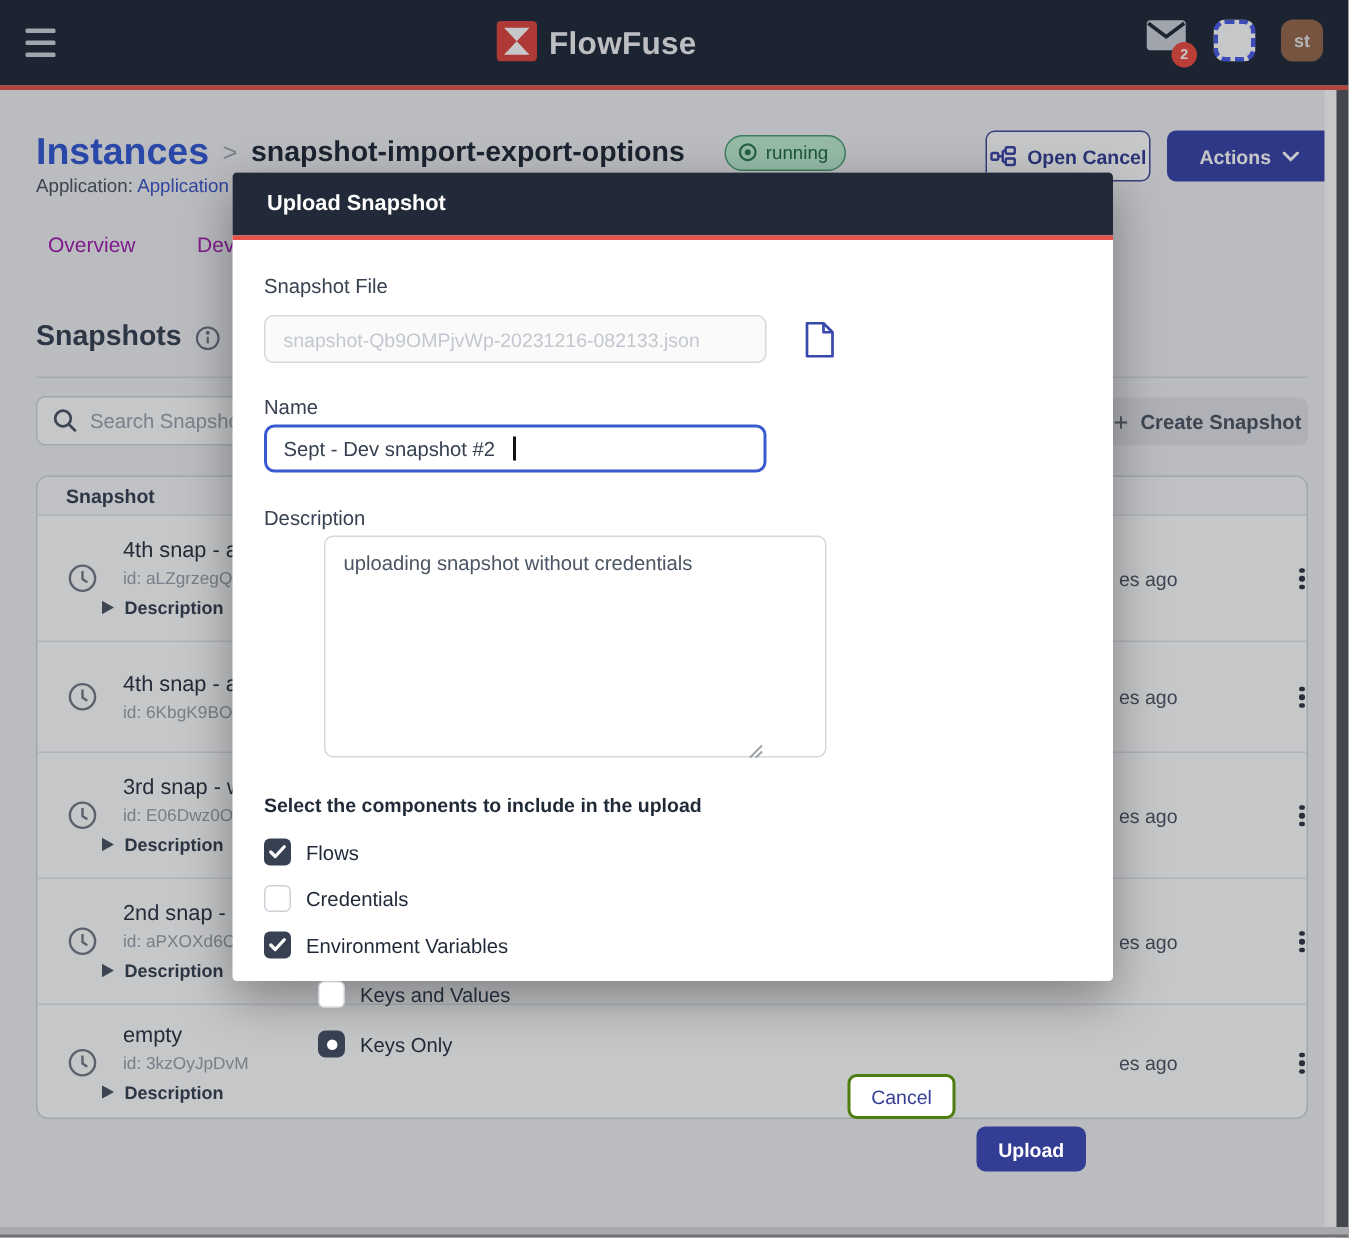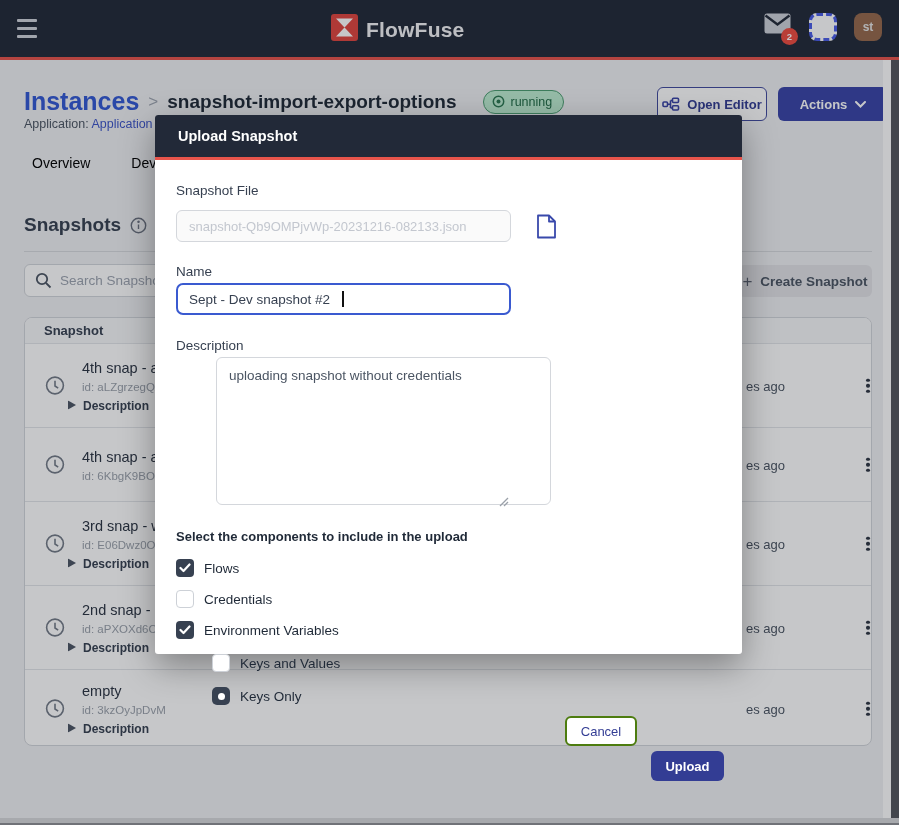--- a/index.html
+++ b/index.html
@@ -32,21 +32,21 @@
   .btn-openeditor { position:absolute; left:657px; top:87px; width:110px; height:34px; background:#fff;
     border:1px solid #414a9e; border-radius:6px; display:flex; align-items:center; justify-content:center; gap:7px;
     color:#333d94; font-size:13px; font-weight:700; cursor:pointer; }
   .btn-actions { position:absolute; left:778px; top:87px; width:110px; height:34px; background:#3944a8;
     border:none; border-radius:6px; display:flex; align-items:center; justify-content:center; gap:8px;
     color:#fff; font-size:13px; font-weight:700; cursor:pointer; }
   
   .app-row { position:absolute; left:24px; top:117px; font-size:12.5px; color:#4b5563; }
   .app-row a { color:#3d55c8; text-decoration:none; cursor:pointer; }
   .tabs { position:absolute; left:32px; top:155px; display:flex; gap:41px; }
-  .tab { font-size:14px; color:#000000; cursor:pointer; white-space:nowrap; }
+  .tab { font-size:14px; color:#a21caf; cursor:pointer; white-space:nowrap; }
   
   .section-title { position:absolute; left:24px; top:214px; display:flex; align-items:center; gap:9px;
     font-size:19px; font-weight:600; color:#374151; }
   .divider { position:absolute; left:24px; top:251px; width:848px; height:1px; background:#d7d9dd; }
   .search-box { position:absolute; left:24px; top:264px; width:330px; height:33px; background:#fff;
     border:1px solid #d2d5da; border-radius:6px; display:flex; align-items:center; padding:0 10px; gap:8px; }
   .search-box input { border:none; outline:none; flex:1; font-size:13.5px; color:#374151; font-family:inherit; background:transparent; }
   .search-box input::placeholder { color:#9ca3af; }
   .btn-create { position:absolute; left:738px; top:265px; width:134px; height:32px; background:#e2e3e7;
     border:none; border-radius:6px; display:flex; align-items:center; justify-content:center; gap:8px;
@@ -155,21 +155,21 @@
       <span>running</span>
     </span>
   </div>
   <button class="btn-openeditor">
     <svg width="18" height="16" viewBox="0 0 18 16" fill="none" stroke="#3a44a8" stroke-width="1.6">
       <rect x="1" y="6" width="4.5" height="4.5" rx="1"></rect>
         <path d="M5.5,8.2 L8.5,8.2 M8.5,4.5 L8.5,12 M8.5,4.5 L10.5,4.5 M8.5,12 L10.5,12"></path>
       <rect x="10.5" y="2.2" width="6" height="4.3" rx="1"></rect>
         <rect x="10.5" y="9.7" width="6" height="4.3" rx="1"></rect>
       </svg>
-    <span>Open Editor</span>
+    <span>Open Cancel</span>
   </button>
   <button class="btn-actions">
     <span>Actions</span>
     <svg width="11" height="7" viewBox="0 0 11 7" fill="none" stroke="#fff" stroke-width="2" stroke-linecap="round">
         <polyline points="1,1 5.5,5.5 10,1"></polyline>
       </svg>
   </button>
 
   <div class="app-row">
     <span>Application:</span>

